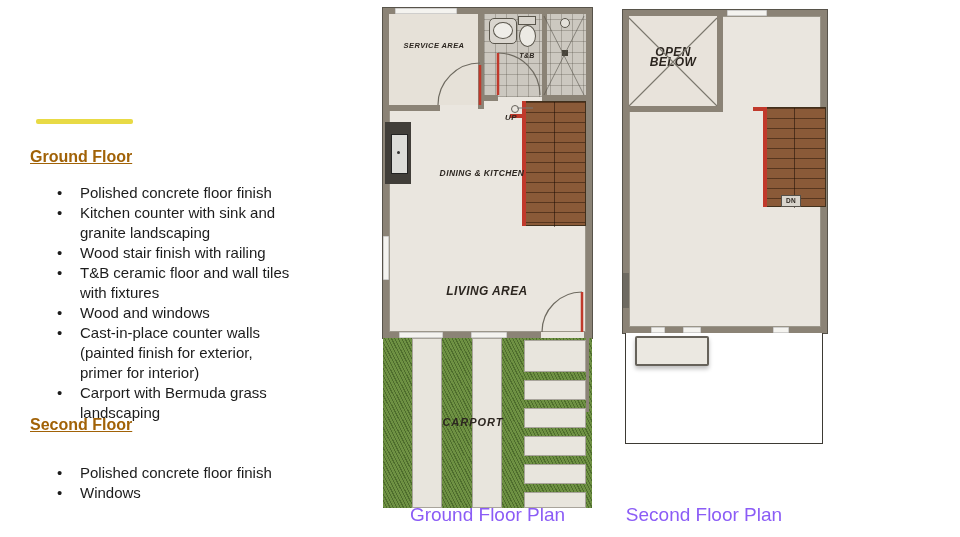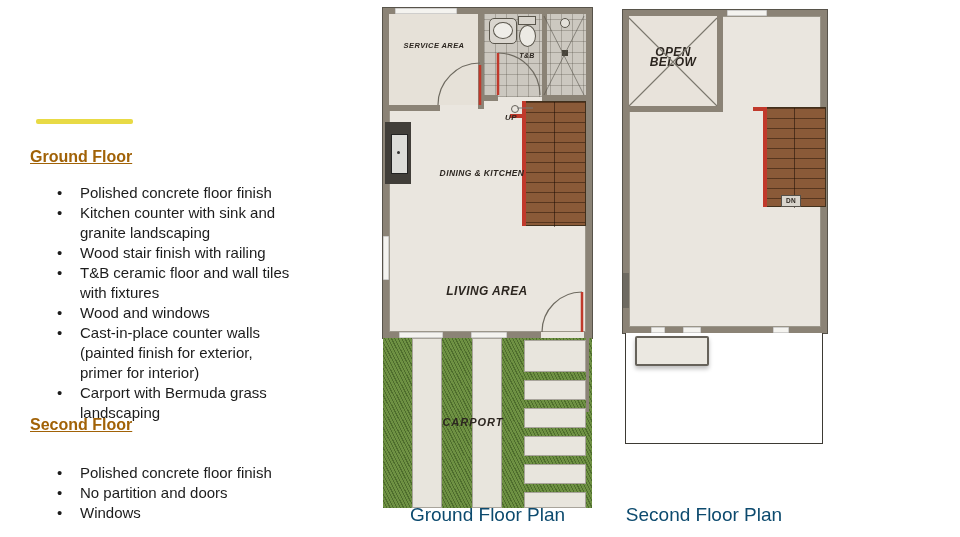--- a/index.html
+++ b/index.html
@@ -33,21 +33,21 @@
   .stairs{background-color:var(--stair_brown,#8a5a38);
           background-image:repeating-linear-gradient(180deg, rgba(35,18,5,.5) 0 1px, transparent 1px 10px);
           border:1px solid #41301c;box-sizing:border-box;}
   .stair-mid{width:1px;background:rgba(30,15,5,.55);}
   .rail{background:var(--rail_red,#c0392b);}
   .grass{background-color:var(--grass_green,#6f9144);
          background-image:repeating-linear-gradient(63deg, rgba(30,55,12,.4) 0 1px, transparent 1px 3px),
                           repeating-linear-gradient(-63deg, rgba(105,145,60,.5) 0 1px, transparent 1px 4px);}
   .concrete{background:#e8e5dd;box-shadow:inset 0 0 0 1px rgba(90,85,75,.45);}
   .plan-label{font-weight:bold;color:#2c2620;text-align:center;letter-spacing:.4px;}
-  .caption{top:504px;font-size:19px;color:#0c4a6e;text-align:center;}
+  .caption{top:504px;font-size:19px;color:#8b5cf6;text-align:center;}
   svg.lines{pointer-events:none;}
 </style>
 </head>
 <body>
 
 <div class="slide">
 
   <div class="abs title-underline"></div>
 
   <div class="abs sec-heading gf-heading">Ground Floor</div>
@@ -62,21 +62,20 @@
     <li>Cast-in-place counter walls
 (painted finish for exterior,
 primer for interior)</li>
     <li>Carport with Bermuda grass
 landscaping</li>
   </ul>
 
   <div class="abs sec-heading sf-heading">Second Floor</div>
   <ul class="abs blist sf-list">
     <li>Polished concrete floor finish</li>
-    <li>No partition and doors</li>
     <li>Windows</li>
   </ul>
 
 
   <div class="abs" id="gplan" style="left:383px;top:8px;width:221px;height:500px;font-style:italic;">
     <div class="abs building" style="left:0;top:0;width:209px;height:330px;"></div>
     <div class="abs winseg" style="left:12px;top:0;width:62px;height:6px;"></div>
 
     <div class="abs" style="left:6px;top:6px;width:89px;height:91px;background:#e6e1d8;"></div>
     <div class="abs plan-label" style="left:8px;top:33px;width:86px;font-size:7.5px;">SERVICE AREA</div>

